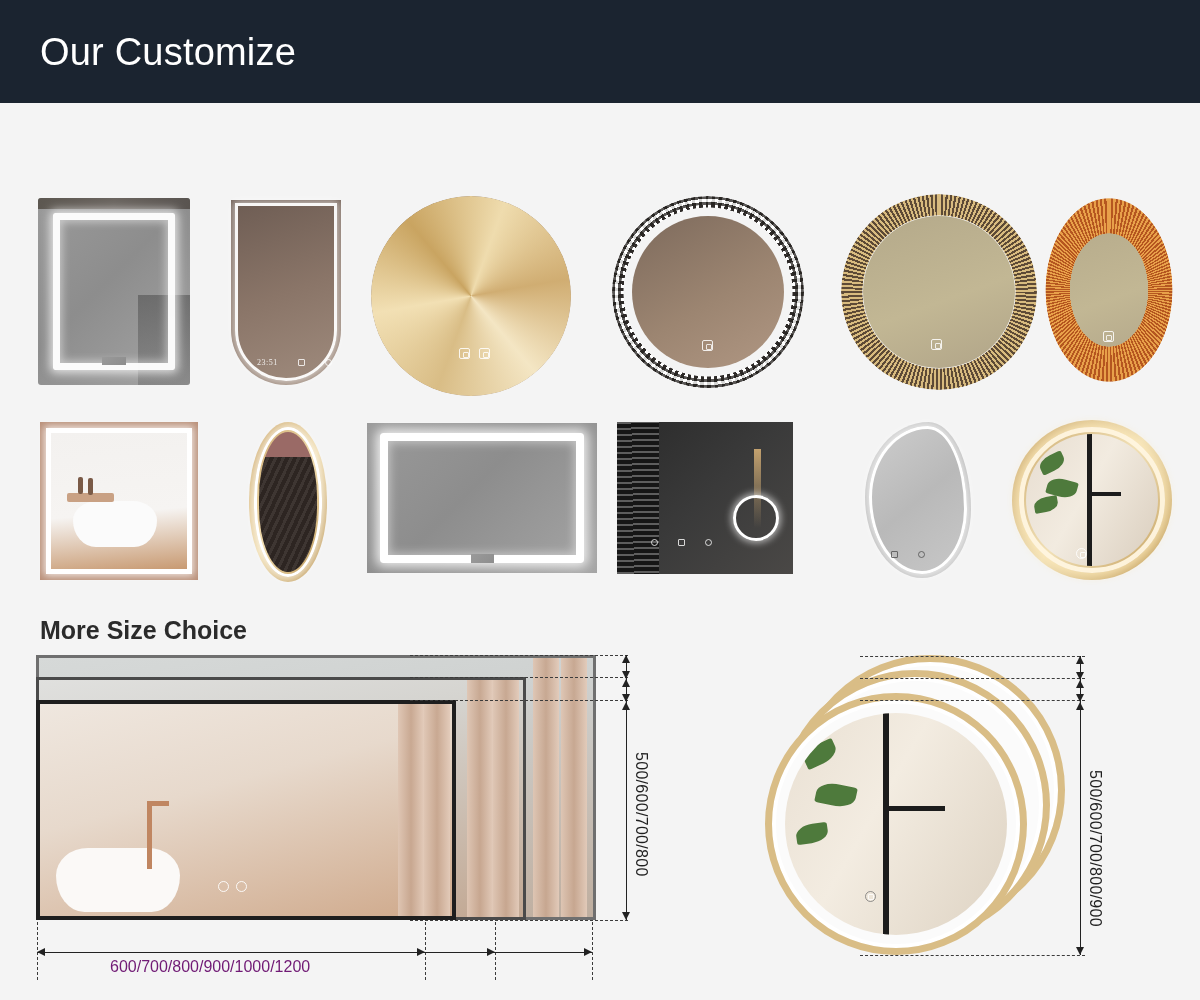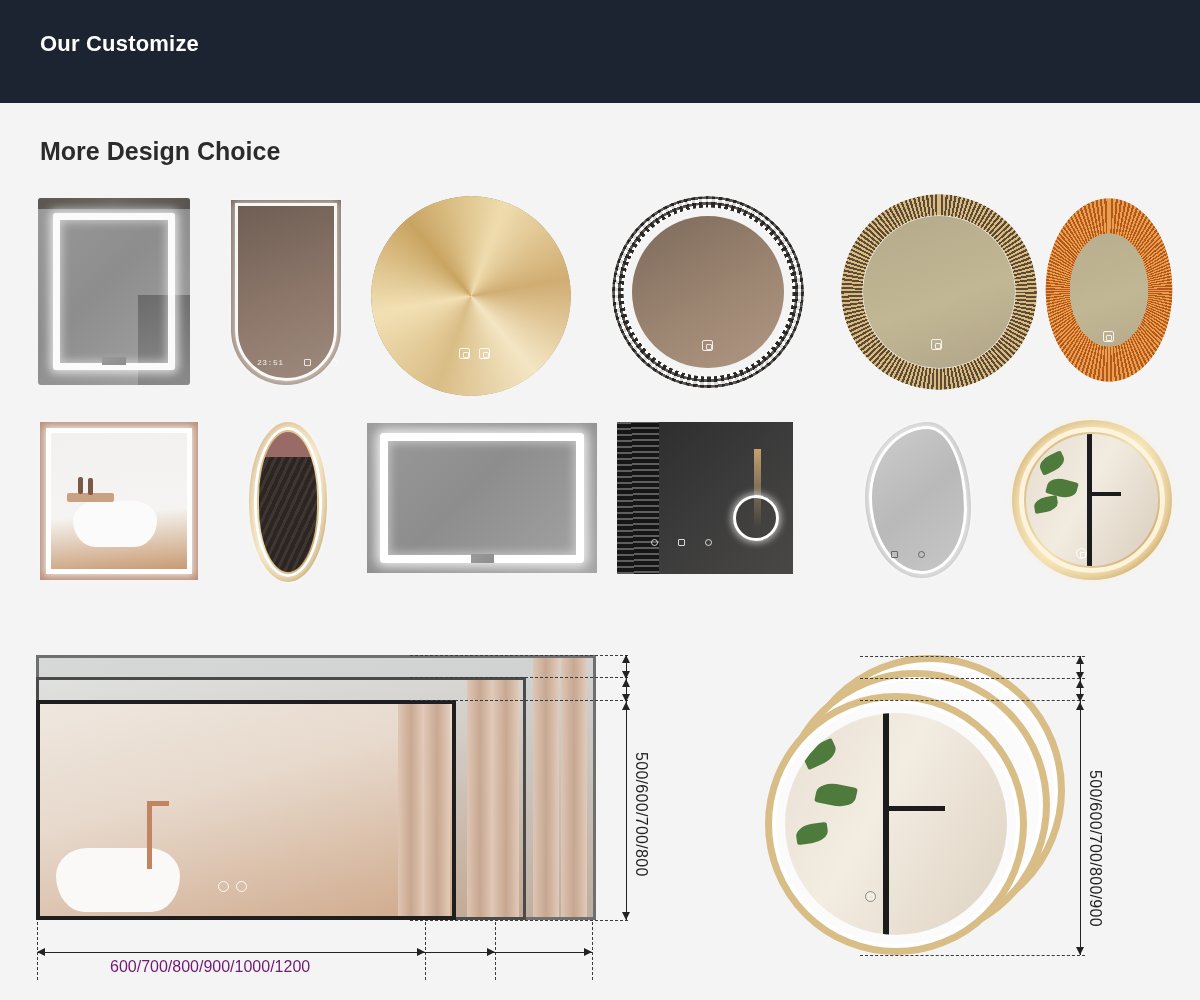--- a/index.html
+++ b/index.html
@@ -11,21 +11,21 @@
   }
   .page { position: relative; width: 1200px; height: 1000px; background: #f4f4f4; }
 
   
   .header {
     position: absolute; left: 0; top: 0; width: 1200px; height: 103px;
     background: #1b2430;
   }
   .header-title {
     position: absolute; left: 40px; top: 31px;
-    font-size: 22px; font-weight: bold; color: #ffffff;
+    font-size: 38px; font-weight: normal; color: #ffffff;
     letter-spacing: 0.2px;
   }
 
   
   .section-heading {
     position: absolute; font-size: 25px; font-weight: bold; color: #2b2b2b;
   }
   #h-design { left: 40px; top: 137px; }
   #h-size   { left: 40px; top: 616px; }
 
@@ -63,21 +63,21 @@
     overflow:hidden; }
   #m2 .led {
     position:absolute; left:4px; top:3px; right:4px; bottom:4px;
     border: 3px solid rgba(255,255,255,0.95);
     border-radius: 52px 52px 52px 52px / 0 0 52px 52px;
     box-shadow: 0 0 9px 2px rgba(255,255,255,0.6);
   }
   .clock {
     position:absolute; font-size:8px; color:rgba(255,255,255,0.85);
     letter-spacing:0.5px; display:flex; align-items:center; gap:20px;
-    font-family:Liberation Mono, monospace;
+    font-family:Liberation Serif, serif;
   }
   .mini-ico { display:inline-block; width:7px; height:7px; border:1px solid rgba(255,255,255,.8);
     border-radius:50%; }
   .mini-ico.sq { border-radius:1px; }
 
   #m3 { left: 371px; top: 196px; width: 200px; height: 200px; }
   #m4 { left: 612px; top: 196px; width: 192px; height: 192px; }
   #m5 { left: 841px; top: 194px; width: 196px; height: 196px; }
   #m6 { left: 1044px; top: 196px; width: 130px; height: 188px; }
 
@@ -237,21 +237,20 @@
 </style>
 </head>
 <body>
 
 <div class="page">
 
   <div class="header">
     <div class="header-title">Our Customize</div>
   </div>
 
-  <div class="section-heading" id="h-design">More Design Choice</div>
 
   <div class="mirror" id="m1">
     <div class="body glass-grey">
       <div class="top-strip"></div>
       <div class="pane"></div>
     </div>
     <div class="led-rect-inner"></div>
     <div class="notch"></div>
   </div>
 
@@ -344,20 +343,21 @@
       <div class="dark-bar" style="left:46%; top:0; width:5px; height:100%;"></div>
       <div class="dark-bar" style="left:46%; top:44%; width:26%; height:4px;"></div>
       <div class="plant-leaf" style="left:10%; top:16%; width:26px; height:16px; transform:rotate(-25deg);"></div>
       <div class="plant-leaf" style="left:16%; top:34%; width:30px; height:18px; transform:rotate(15deg);"></div>
       <div class="plant-leaf" style="left:6%; top:48%; width:24px; height:15px; transform:rotate(-10deg);"></div>
     </div>
     <div class="glow"></div>
     <div class="touch-btn" style="left:40%; top:80%; border-radius:50%;"></div>
   </div>
 
+  <div class="section-heading" id="h-size">More Size Choice</div>
 
   <div class="size-left">
     <div class="nest nest-b1">
       <div class="curtain" style="right:34px;"></div>
       <div class="curtain" style="right:6px;"></div>
     </div>
     <div class="nest nest-b2">
       <div class="curtain" style="right:30px;"></div>
       <div class="curtain" style="right:4px;"></div>
     </div>

